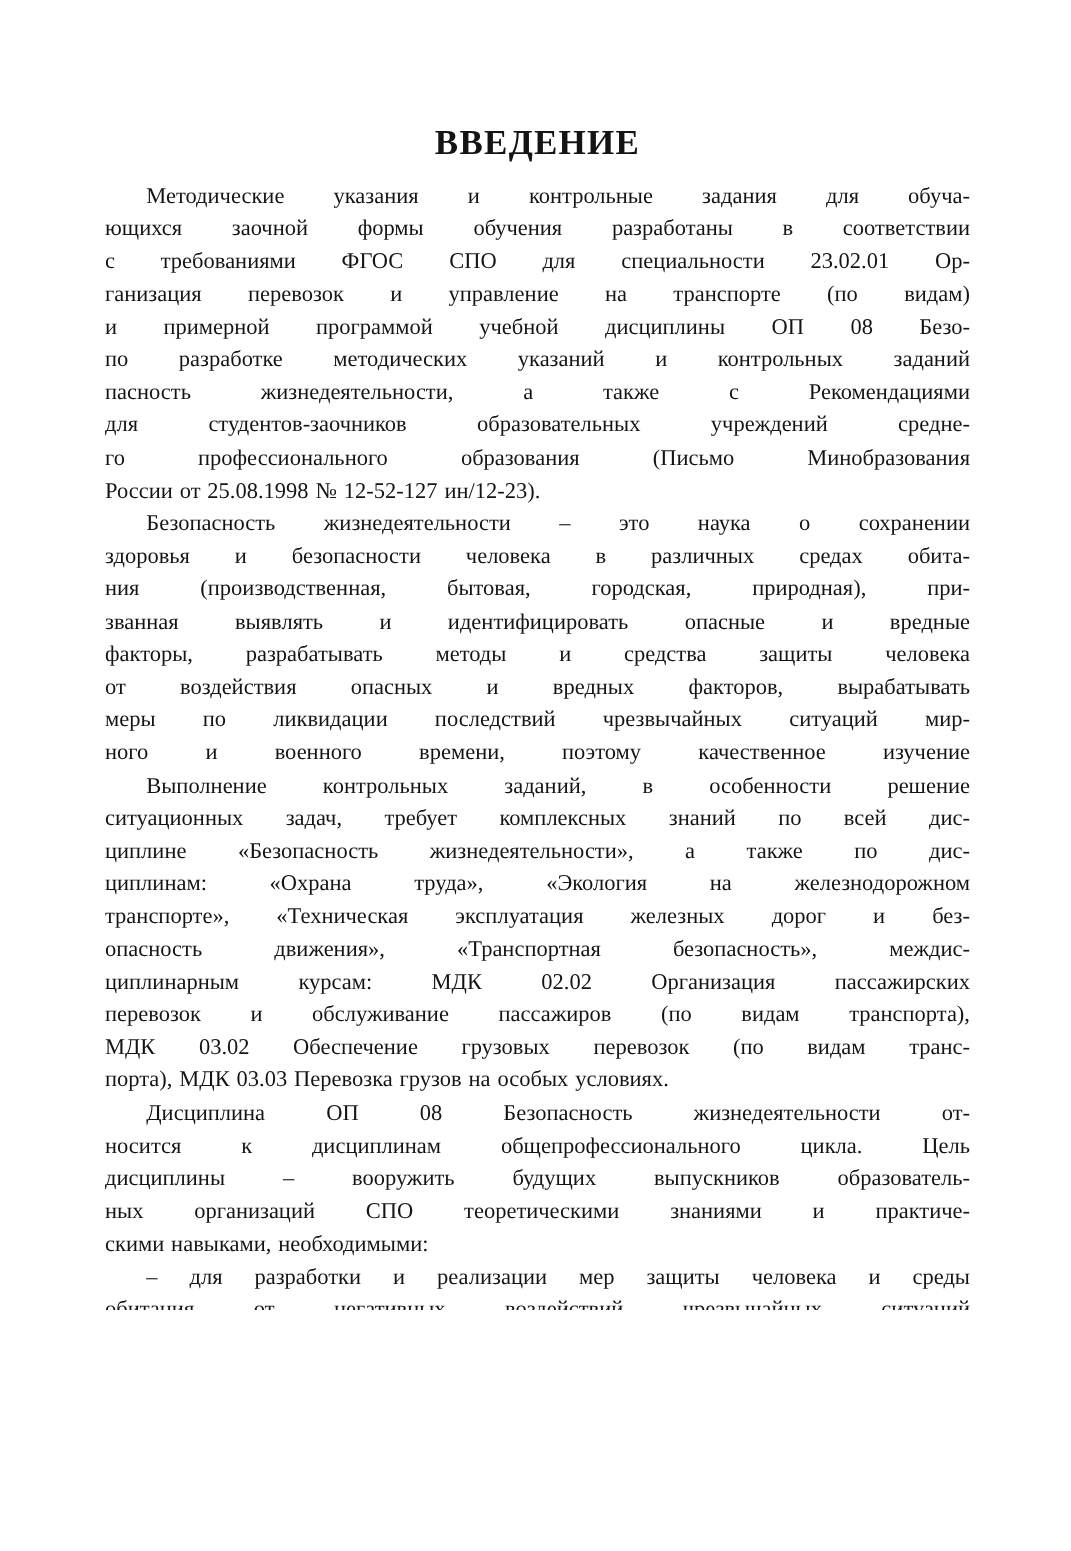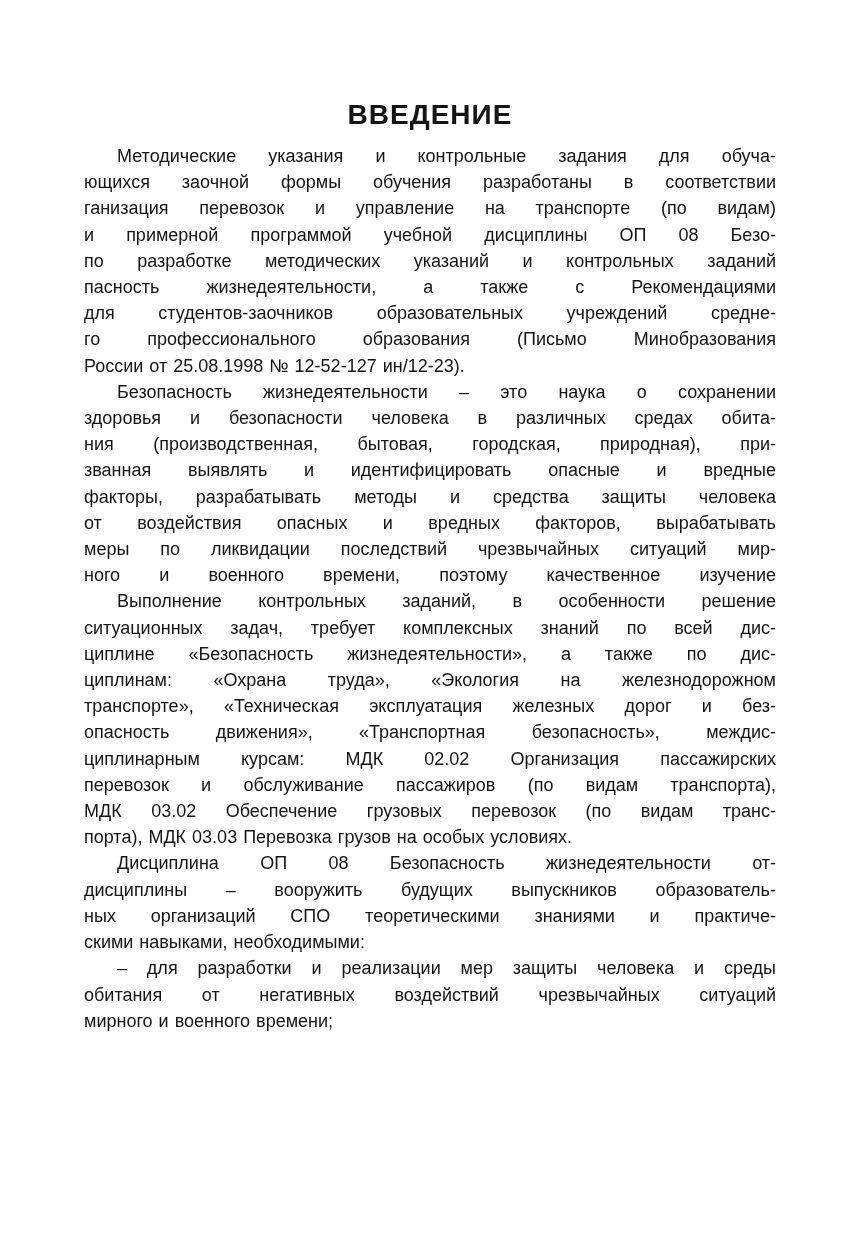--- a/index.html
+++ b/index.html
@@ -6,21 +6,21 @@
     margin: 0;
     padding: 0;
     background: #ffffff;
   }
   .page {
     position: relative;
     width: 857px;
     height: 1048px;
     background: #ffffff;
     color: #141414;
-    font-family: Liberation Sans, sans-serif;
+    font-family: Liberation Serif, serif;
     overflow: hidden;
   }
   .content {
     position: absolute;
     left: 84px;
     top: 98px;
     width: 692px;
   }
   .title {
     font-size: 28px;
@@ -59,20 +59,21 @@
 </head>
 <body>
 
 <div class="page">
   <div class="content">
     <h1 class="title">ВВЕДЕНИЕ</h1>
     <div>
         <div class="paragraph">
           <div class="line first">Методические указания и контрольные задания для обуча-</div>
           <div class="line">ющихся заочной формы обучения разработаны в соответствии</div>
+          <div class="line">с требованиями ФГОС СПО для специальности 23.02.01 Ор-</div>
           <div class="line">ганизация перевозок и управление на транспорте (по видам)</div>
           <div class="line">и примерной программой учебной дисциплины ОП 08 Безо-</div>
           <div class="line">по разработке методических указаний и контрольных заданий</div>
           <div class="line">пасность жизнедеятельности, а также с Рекомендациями</div>
           <div class="line">для студентов-заочников образовательных учреждений средне-</div>
           <div class="line">го профессионального образования (Письмо Минобразования</div>
           <div class="line last">России от 25.08.1998 № 12-52-127 ин/12-23).</div>
         </div>
         <div class="paragraph">
           <div class="line first">Безопасность жизнедеятельности – это наука о сохранении</div>
@@ -91,20 +92,21 @@
           <div class="line">циплинам: «Охрана труда», «Экология на железнодорожном</div>
           <div class="line">транспорте», «Техническая эксплуатация железных дорог и без-</div>
           <div class="line">опасность движения», «Транспортная безопасность», междис-</div>
           <div class="line">циплинарным курсам: МДК 02.02 Организация пассажирских</div>
           <div class="line">перевозок и обслуживание пассажиров (по видам транспорта),</div>
           <div class="line">МДК 03.02 Обеспечение грузовых перевозок (по видам транс-</div>
           <div class="line last">порта), МДК 03.03 Перевозка грузов на особых условиях.</div>
         </div>
         <div class="paragraph">
           <div class="line first">Дисциплина ОП 08 Безопасность жизнедеятельности от-</div>
+          <div class="line">носится к дисциплинам общепрофессионального цикла. Цель</div>
           <div class="line">дисциплины – вооружить будущих выпускников образователь-</div>
           <div class="line">ных организаций СПО теоретическими знаниями и практиче-</div>
           <div class="line last">скими навыками, необходимыми:</div>
         </div>
         <div class="paragraph">
           <div class="line first">– для разработки и реализации мер защиты человека и среды</div>
           <div class="line">обитания от негативных воздействий чрезвычайных ситуаций</div>
           <div class="line last">мирного и военного времени;</div>
         </div>
       </div>

